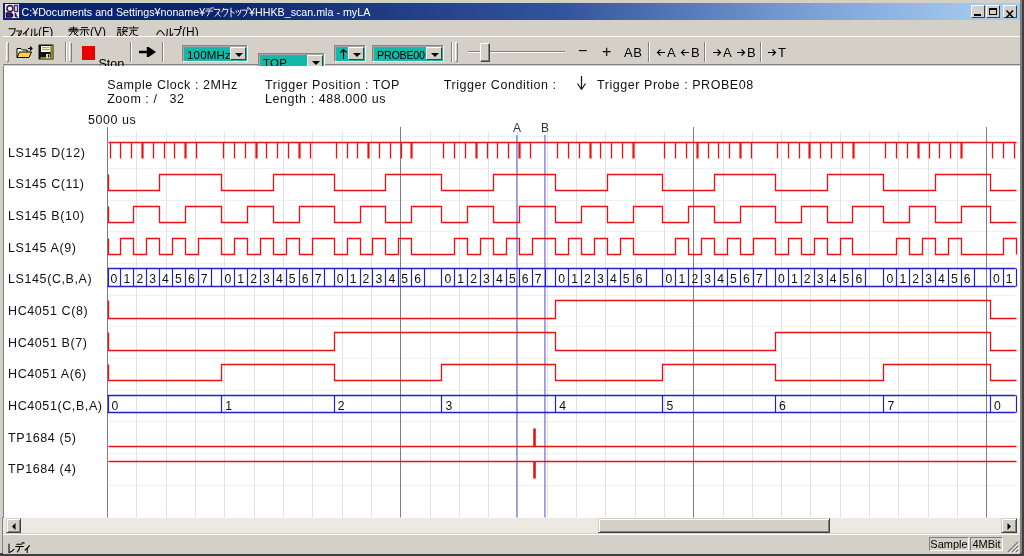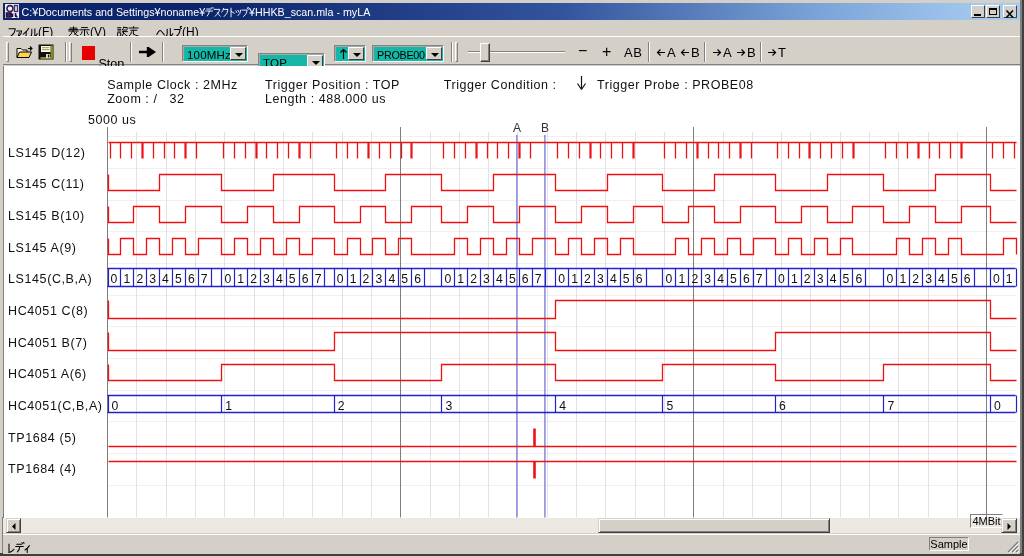--- a/index.html
+++ b/index.html
@@ -505,16 +505,16 @@
       <path d="M2 2 V10.6 Q4.8 9.8 6.9 7.4" transform="translate(0.0 0)" fill="none" stroke="#000" stroke-width="1.05" stroke-linecap="round"></path>
       <path d="M1.8 2.2 H6.4" transform="translate(8.0 0)" fill="none" stroke="#000" stroke-width="1.05" stroke-linecap="round"></path>
       <path d="M0.7 4.4 H8.3" transform="translate(8.0 0)" fill="none" stroke="#000" stroke-width="1.05" stroke-linecap="round"></path>
       <path d="M4.7 4.4 Q4.7 7.8 2.4 9.9" transform="translate(8.0 0)" fill="none" stroke="#000" stroke-width="1.05" stroke-linecap="round"></path>
       <path d="M6.9 0.8 L7.6 1.8" transform="translate(8.0 0)" fill="none" stroke="#000" stroke-width="1.05" stroke-linecap="round"></path>
       <path d="M8.4 0.2 L9.1 1.2" transform="translate(8.0 0)" fill="none" stroke="#000" stroke-width="1.05" stroke-linecap="round"></path>
       <path d="M5.4 3.6 Q3.6 6.4 1 8" transform="translate(17.0 0)" fill="none" stroke="#000" stroke-width="1.05" stroke-linecap="round"></path>
       <path d="M3.2 6.2 V10.4" transform="translate(17.0 0)" fill="none" stroke="#000" stroke-width="1.05" stroke-linecap="round"></path>
     </svg></div>
 <div class="abs sunk" style="left:929px;top:537px;width:40px;height:14px;font-size:11px;text-align:center;line-height:13px">Sample</div>
-<div class="abs sunk" style="left:970px;top:514px;width:33px;height:14px;font-size:11px;text-align:center;line-height:13px">4MBit</div>
+<div class="abs sunk" style="left:970px;top:537px;width:33px;height:14px;font-size:11px;text-align:center;line-height:13px">4MBit</div>
 <svg class="abs" style="left:1007px;top:541px" width="12" height="12" viewBox="0 0 12 12">
  <path d="M11 1 L1 11 M11 5 L5 11 M11 9 L9 11" stroke="#808080" stroke-width="1.4"></path>
  <path d="M12 2 L2 12 M12 6 L6 12 M12 10 L10 12" stroke="#fff" stroke-width="1"></path>
 </svg>
 </body></html>

